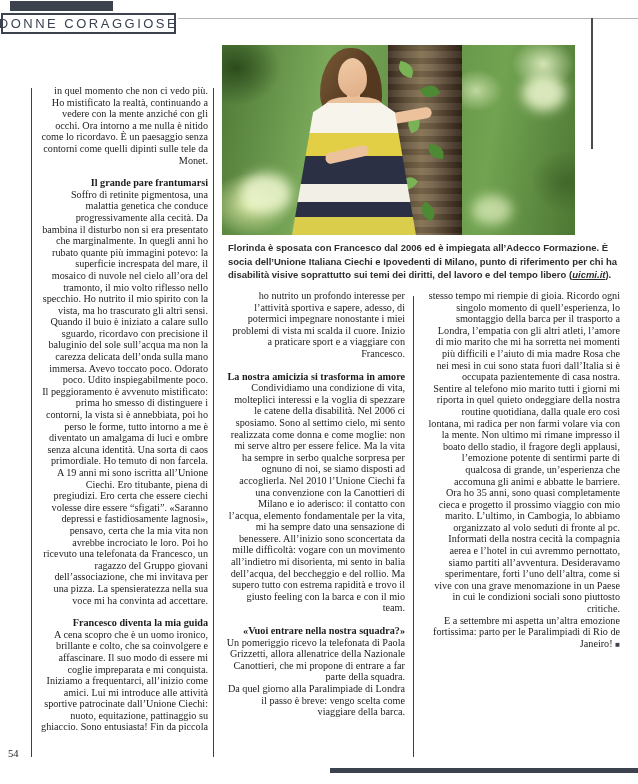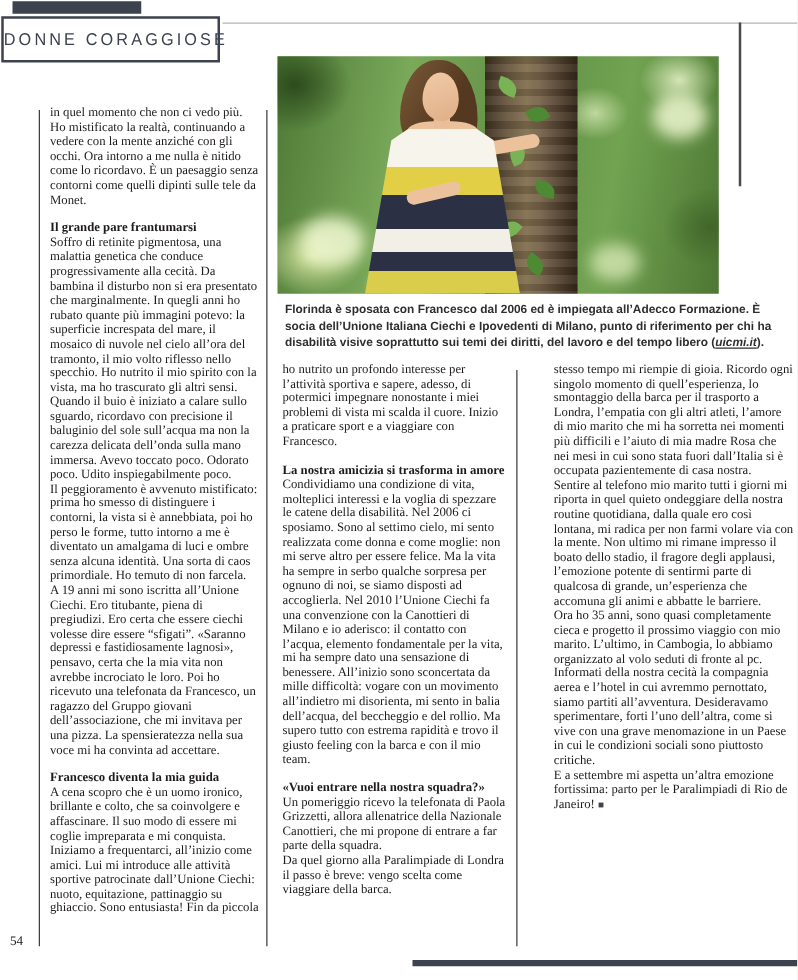--- a/index.html
+++ b/index.html
@@ -4,22 +4,22 @@
 <style>
   html,body{margin:0;padding:0;background:#e9e9e9;}
   .page{
     position:relative;width:638px;height:784px;background:#ffffff;
     font-family:"Liberation Serif",serif;color:#1e1b1a;overflow:hidden;
     margin:0 auto;
   }
   
   .topbar{position:absolute;left:10px;top:1px;width:103px;height:10px;background:#3d434e;}
   .kicker-box{
-    position:absolute;left:1px;top:13px;width:175px;height:37px;background:#fff;
-    border:2px solid #3d434e;box-sizing:border-box;display:flex;align-items:center;justify-content:flex-start;
+    position:absolute;left:1px;top:13px;width:175px;height:21px;background:#fff;
+    border:2px solid #3d434e;box-sizing:border-box;display:flex;align-items:center;justify-content:center;
   }
   .kicker-box span{
     font-family:"Liberation Sans",sans-serif;font-size:13px;letter-spacing:2.5px;
     color:#3a4150;white-space:nowrap;transform:scaleY(1.05);
   }
   .top-rule{position:absolute;left:178px;top:18px;width:460px;height:1px;background:#b4b4b4;}
   .photo-right-rule{position:absolute;left:591px;top:18px;width:2px;height:131px;background:#4a4a4a;}
 
   
   .photo{
@@ -76,26 +76,26 @@
   }
   .caption a{color:#2e2e2e;font-style:italic;text-decoration:underline;}
 
   
   .rule{position:absolute;width:1px;background:#3f3f3f;}
   .rule-a{left:31px;top:88px;height:669px;}
   .rule-b{left:213px;top:88px;height:669px;}
   .rule-c{left:413px;top:296px;height:461px;}
 
   
-  .col{position:absolute;font-size:10.2px;line-height:11.6px;text-align:left;}
+  .col{position:absolute;font-size:10.2px;line-height:11.6px;text-align:right;}
   .col p{margin:0;}
   .col h3{margin:11px 0 0;font-size:10.2px;line-height:11.6px;font-weight:bold;}
   .col1{left:40px;top:85px;width:168px;}
   .col2{left:226px;top:290px;width:179px;}
-  .col3{left:428px;top:290px;width:192px;margin-left:15px;}
+  .col3{left:428px;top:290px;width:192px;}
   .endmark{color:#3d434e;font-size:8px;}
 
   .page-number{position:absolute;left:8px;top:748px;font-size:10.5px;color:#1e1b1a;}
   .bottom-bar{position:absolute;left:330px;top:768px;width:308px;height:5px;background:#3d434e;}
 </style>
 </head>
 <body>
 
 <div class="page">
 

